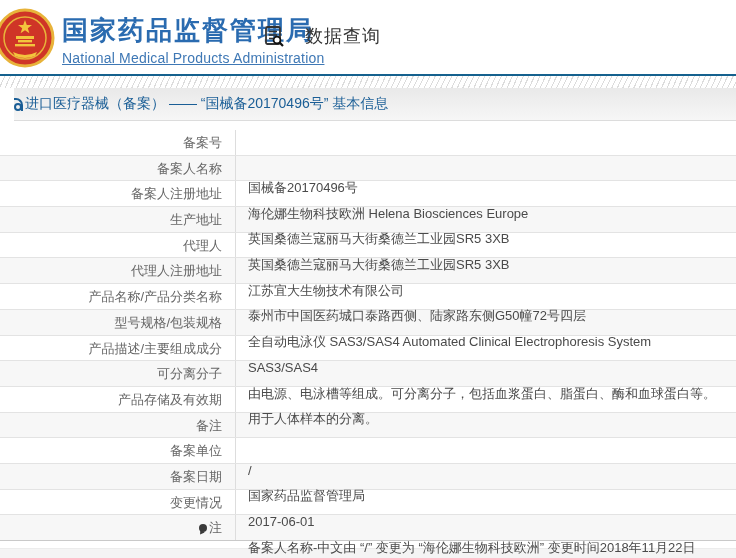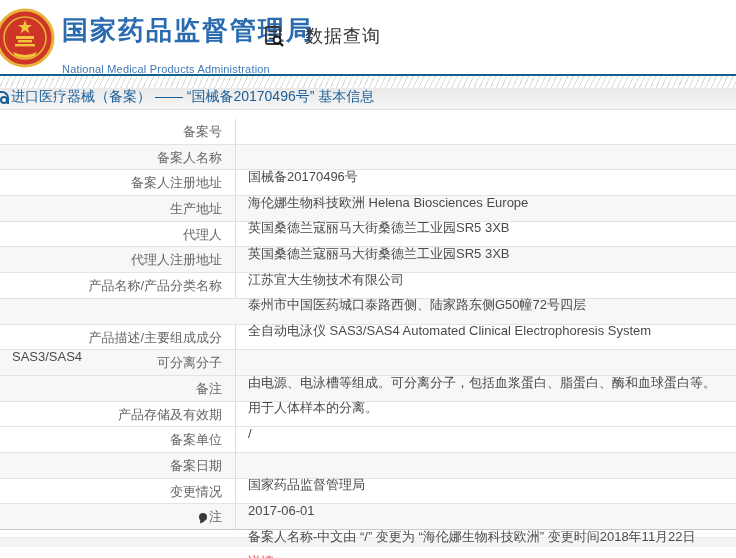--- a/index.html
+++ b/index.html
@@ -6,31 +6,31 @@
   html,body { width:736px; height:558px; overflow:hidden; background:#fff;
     font-family:"Liberation Sans","DejaVu Sans",sans-serif; }
 
   
   .header { position:relative; height:76px; background:#fff;
     border-bottom:2px solid #15618e; }
   .emblem { position:absolute; left:-6px; top:8px; width:62px; height:60px; }
   .org { position:absolute; left:62px; top:15px; }
   .org-cn { font-size:26px; font-weight:bold; color:#2a6bb0; letter-spacing:2px;
     line-height:30px; }
-  .org-en { font-size:11px; color:#3f78b5; margin-top:18px; letter-spacing:.2px; }
+  .org-en { font-size:14px; color:#3f78b5; margin-top:5px; letter-spacing:.2px;text-decoration:underline; }
   .dq { position:absolute; left:263px; top:24px; display:flex; align-items:center; gap:20px; }
   .dq-label { font-size:18px; color:#333; letter-spacing:1px; }
 
   
   .hatch { height:12px; background:
     repeating-linear-gradient(115deg,#ffffff 0 4px,#dcdcdc 4px 5px); }
 
   
-  .crumbbar { height:22px; background:linear-gradient(180deg,#e9e9e9,#f6f6f6);
-    border-bottom:1px solid #dcdcdc; display:flex; align-items:flex-start; }
+  .crumbbar { height:33px; background:linear-gradient(180deg,#e9e9e9,#f6f6f6);
+    border-bottom:1px solid #dcdcdc; display:flex; align-items:center;margin-left:14px; }
   .crumb { color:#1a5e96; font-size:14px; white-space:nowrap; display:flex;
     align-items:center; }
   .clip-icon { display:inline-block; width:9px; height:13px; margin-right:2px;
     border-right:2px solid #1a5e96; border-top:2px solid #1a5e96;
     border-radius:0 7px 0 0; position:relative; }
   .clip-icon::after { content:""; position:absolute; left:0; bottom:0;
     width:4px; height:4px; border:2px solid #1a5e96; border-radius:50%; }
 
   .gap { height:9px; background:#fff; }
 
@@ -120,37 +120,38 @@
     </div>
     <div class="trow alt">
       <div class="tlabel">代理人注册地址</div>
       <div class="tvalue">泰州市中国医药城口泰路西侧、陆家路东侧G50幢72号四层</div>
     </div>
     <div class="trow">
       <div class="tlabel">产品名称/产品分类名称</div>
       <div class="tvalue">全自动电泳仪 SAS3/SAS4 Automated Clinical Electrophoresis System</div>
     </div>
     <div class="trow alt">
+      <div class="tlabel">型号规格/包装规格</div>
       <div class="tvalue">SAS3/SAS4</div>
     </div>
     <div class="trow">
       <div class="tlabel">产品描述/主要组成成分</div>
       <div class="tvalue">由电源、电泳槽等组成。可分离分子，包括血浆蛋白、脂蛋白、酶和血球蛋白等。</div>
     </div>
     <div class="trow alt">
       <div class="tlabel">可分离分子</div>
       <div class="tvalue">用于人体样本的分离。</div>
     </div>
+    <div class="trow">
+      <div class="tlabel">产品存储及有效期</div>
+      <div class="tvalue"></div>
+    </div>
     <div class="trow alt">
       <div class="tlabel">备注</div>
       <div class="tvalue">/</div>
-    </div>
-    <div class="trow">
-      <div class="tlabel">产品存储及有效期</div>
-      <div class="tvalue"></div>
     </div>
     <div class="trow">
       <div class="tlabel">备案单位</div>
       <div class="tvalue">国家药品监督管理局</div>
     </div>
     <div class="trow alt">
       <div class="tlabel">备案日期</div>
       <div class="tvalue">2017-06-01</div>
     </div>
     <div class="trow">

